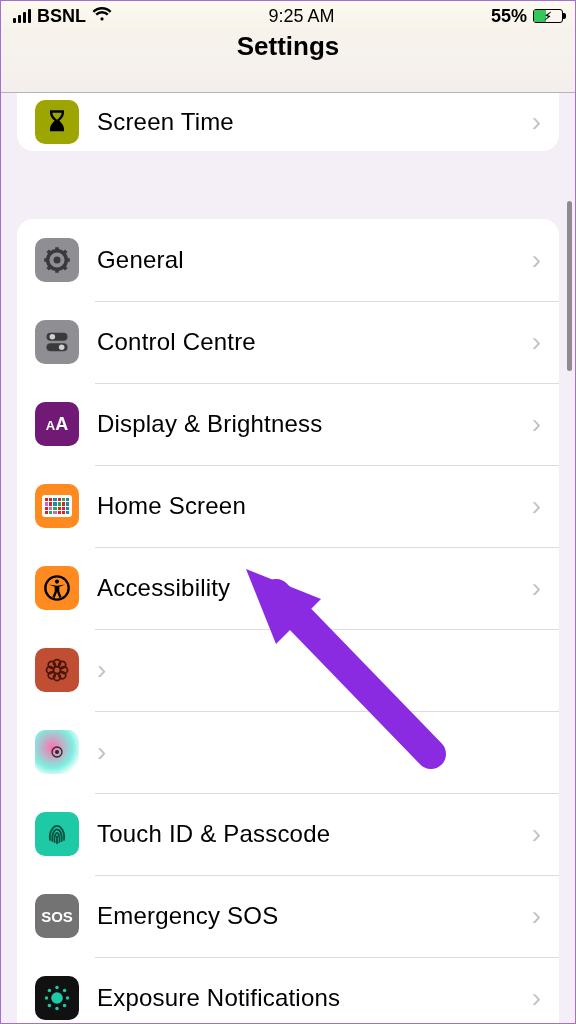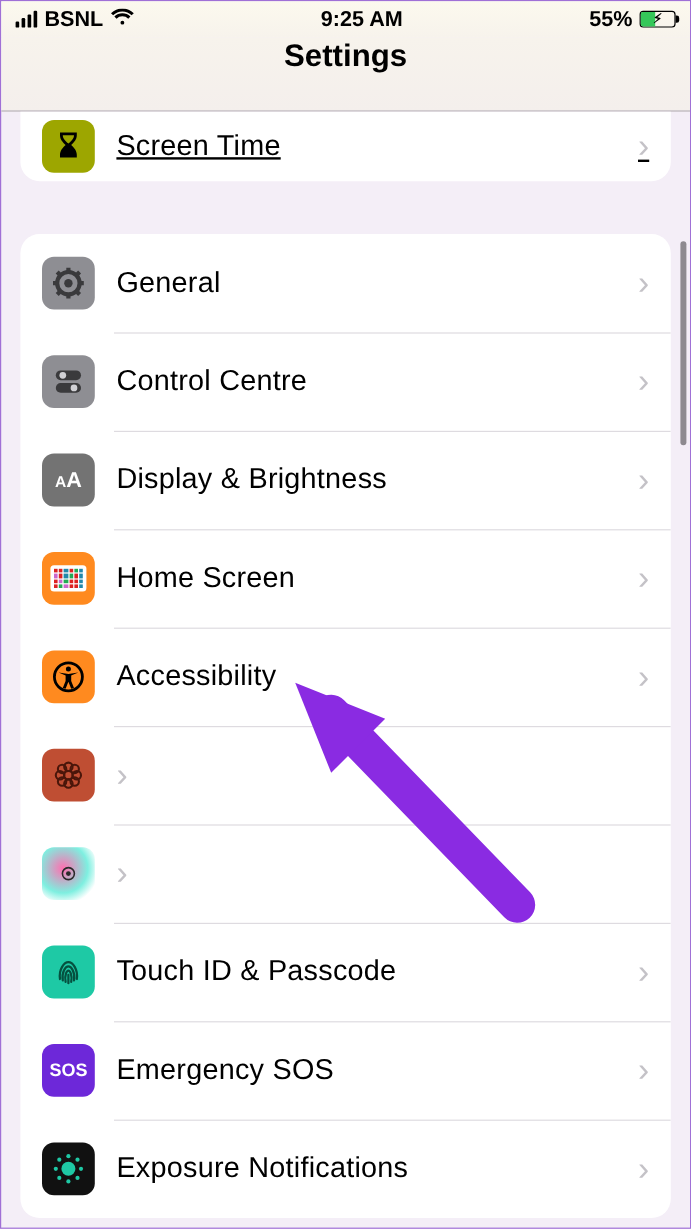--- a/index.html
+++ b/index.html
@@ -17,21 +17,21 @@
     height: 30px;
     display: flex;
     align-items: center;
     justify-content: space-between;
     padding: 12px 12px;
     font-size: 18px;
     font-weight: 600;
     background: linear-gradient(#fcf9ee, #f7f3ec);
   }
   .status-left, .status-right { display: flex; align-items: center; gap: 6px; }
-  .status-center { font-weight: 700; }
+  .status-center { font-weight: 400; }
 
   .signal-icon { display: inline-flex; align-items: flex-end; gap: 2px; }
   .signal-icon span { width: 3px; background: #000; border-radius: 1px; }
   .signal-icon span:nth-child(1){height:5px}
   .signal-icon span:nth-child(2){height:8px}
   .signal-icon span:nth-child(3){height:11px}
   .signal-icon span:nth-child(4){height:14px}
 
   .battery {
     width: 30px; height: 14px; border: 1.5px solid #000; border-radius: 3px;
@@ -65,21 +65,21 @@
   .scrollbar-fake {
     position: absolute; right: 3px; top: 200px; width: 5px; height: 170px;
     background: #8e8a90; border-radius: 3px;
   }
 
   .group {
     background: #fff;
     border-radius: 16px;
     overflow: hidden;
   }
-  .group.top { margin-top: 0; border-top-left-radius: 0; border-top-right-radius: 0; margin-bottom: 44px; padding-top:0;text-decoration:underline; }
+  .group.top { margin-top: 0; border-top-left-radius: 0; border-top-right-radius: 0; margin-bottom: 68px; padding-top:0; }
   .group.main { margin-top: 0; }
 
   .row {
     display: flex; align-items: center;
     height: 82px;
     padding: 0 18px;
     position: relative;
   }
   .row + .row::before {
     content:""; position:absolute; top:0; left:78px; right:0; height:1px; background:#dedbe0;
@@ -89,27 +89,27 @@
     width: 44px; height: 44px; border-radius: 10px; margin-right: 18px;
     display:flex; align-items:center; justify-content:center; flex-shrink:0;
   }
   .row .label { font-size: 24px; letter-spacing: .2px; font-weight: 400; flex:1; }
   .row .chevron { color:#c4c2c7; font-size:28px; font-weight:400; }
 
   
   .ic-screentime { background:#9da600; }
   .ic-general    { background:#8e8e93; }
   .ic-control    { background:#8e8e93; }
-  .ic-display    { background:#737373; }
+  .ic-display    { background:#701a75; }
   .ic-home       { background:#ff8a1f; }
   .ic-access     { background:#ff8a1f; }
   .ic-wallpaper  { background:#bf4e33; }
   .ic-siri       { background: radial-gradient(circle at 40% 40%, #ff6fb0, #7eefe0 55%, #fff 80%); }
   .ic-touchid    { background:#1ec9a5; }
-  .ic-sos        { background:#6d28d9; color:#fff; font-weight:800; font-size:15px; }
+  .ic-sos        { background:#737373; color:#fff; font-weight:800; font-size:15px; }
   .ic-exposure   { background:#111; }
 
   .ic-general svg, .ic-control svg, .ic-access svg, .ic-touchid svg, .ic-wallpaper svg, .ic-screentime svg, .ic-exposure svg { width:28px; height:28px; }
   .ic-display .AA { font-weight:700; color:#fff; font-size:18px; }
   .ic-display .AA small{ font-size:13px; font-weight:700; }
   .ic-home .grid { width:30px;height:22px; display:grid; grid-template-columns:repeat(6,1fr); grid-template-rows:repeat(4,1fr); gap:1px; padding:3px; background:#fff; border-radius:3px;}
   .ic-home .grid span{ background:#d22; } .ic-home .grid span:nth-child(3n){background:#28a;} .ic-home .grid span:nth-child(5n){background:#2a5;} .ic-home .grid span:nth-child(7n){background:#c6c;}
 
   
   .arrow {

